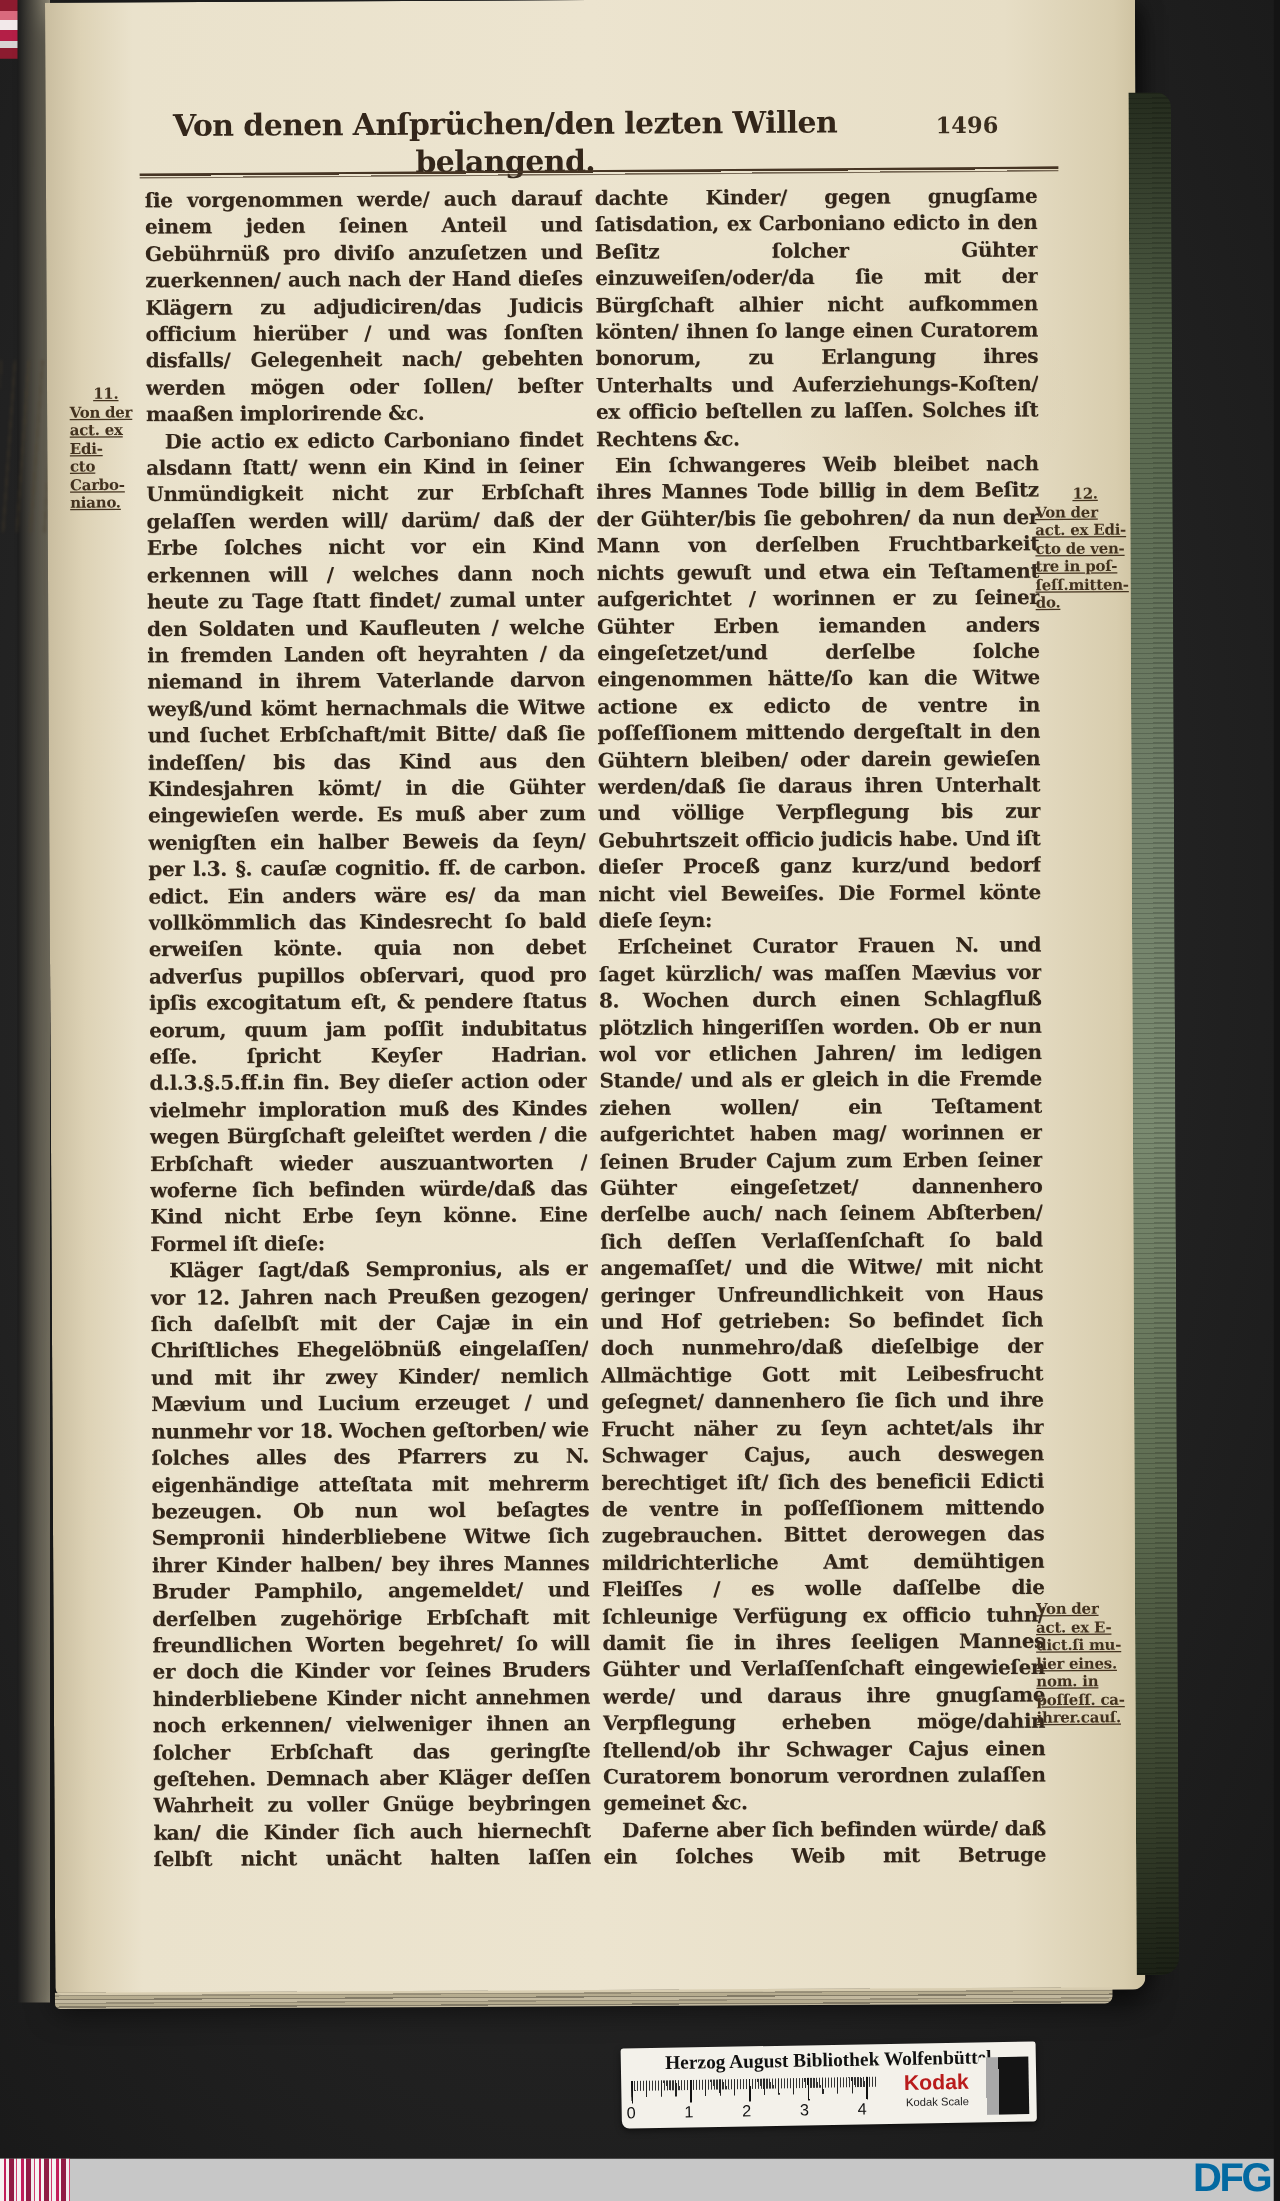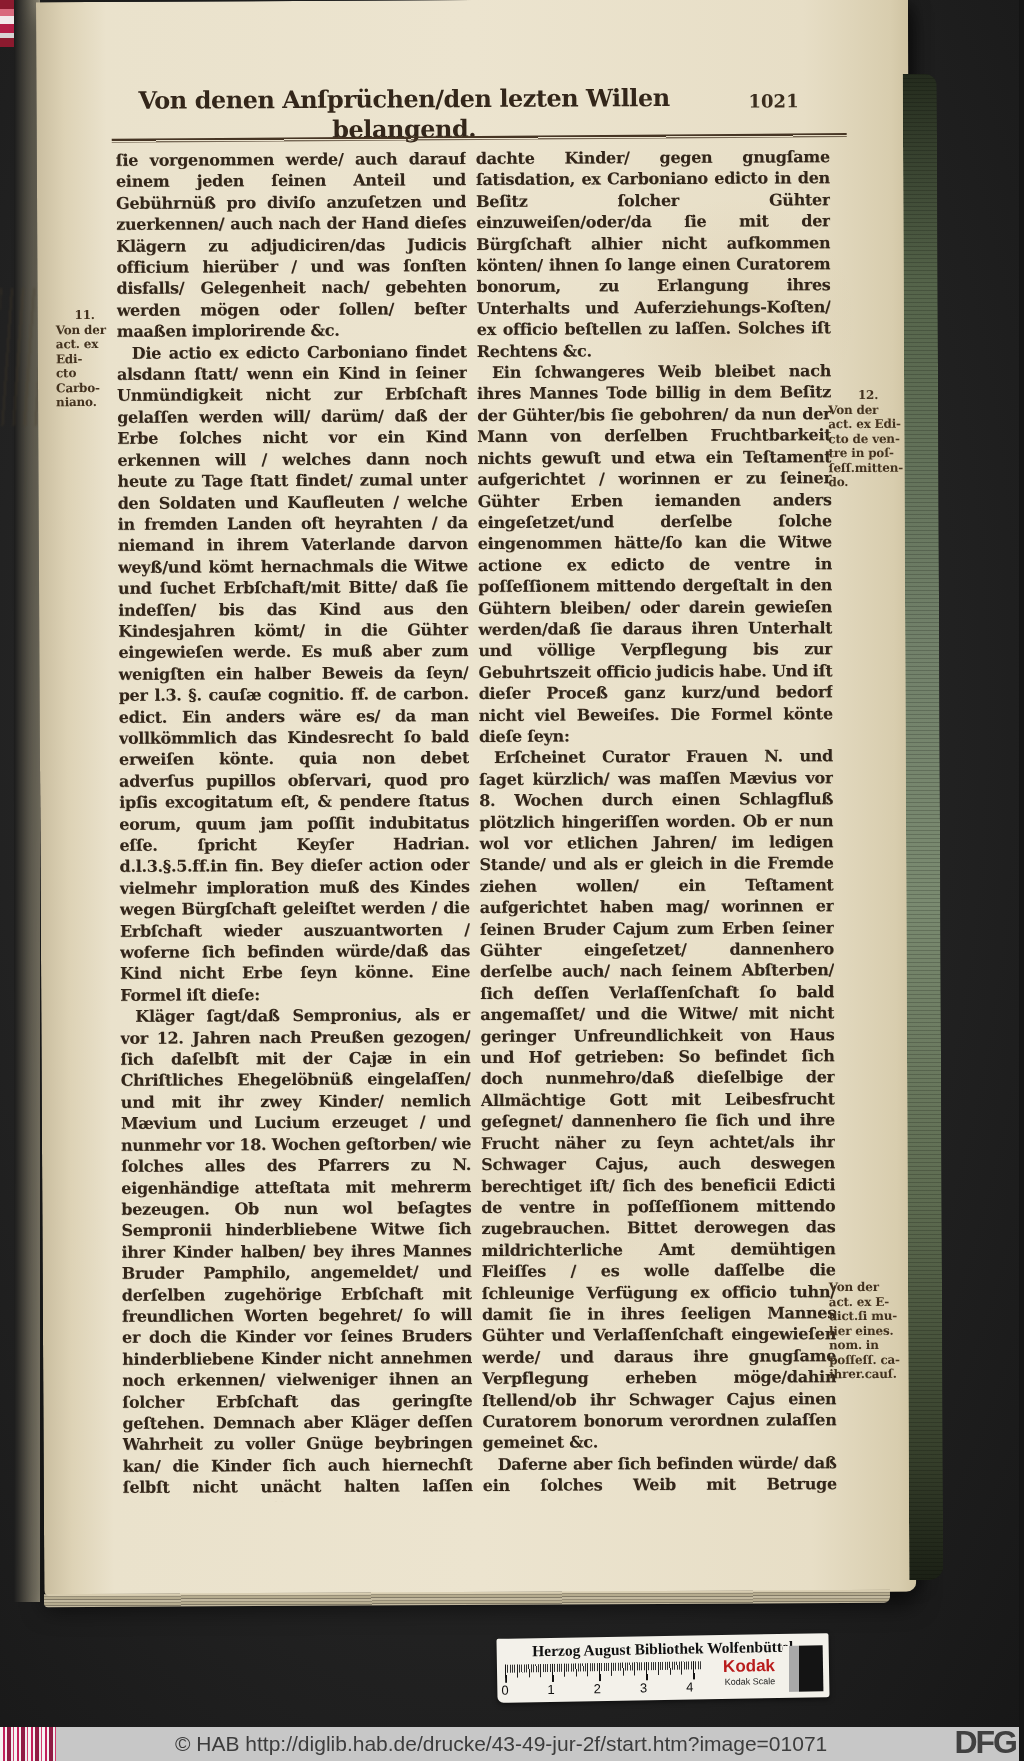--- a/index.html
+++ b/index.html
@@ -45,21 +45,21 @@
 
   .columns{position:absolute;left:79px;top:148px;width:714px;display:flex;gap:10px;}
   .col{height:1352px;overflow:hidden;font:700 16px/21.4px "DejaVu Serif",serif;
     color:#33261a;text-align:justify;letter-spacing:-0.3px;
     text-shadow:0.3px 0.3px 0 rgba(50,35,20,0.3);}
   .col-left{width:350px;}
   .col-right{width:354px;}
   .col p{margin:0;text-indent:15px;}
   .col p.first{text-indent:0;}
 
-  .margin-note{position:absolute;font:700 12px/14.5px "DejaVu Serif",serif;color:#43321f;letter-spacing:-0.2px;}
+  .margin-note{position:absolute;font:700 12px/14.5px "DejaVu Serif",serif;color:#43321f;letter-spacing:-0.2px;text-decoration:underline;}
   .note-left{left:18px;top:306px;width:58px;}
   .note-right-top{left:790px;top:346px;width:80px;margin-top:44px;}
   .note-right-bottom{left:786px;top:1282px;width:84px;}
   .note-number{text-align:center;}
 
   
   .kodak-sticker{position:absolute;left:497px;top:1636px;width:332px;height:64px;
     background:#f3f1ea;transform:rotate(-1deg);border-radius:2px 2px 3px 6px;
     box-shadow:0 2px 5px rgba(0,0,0,.5);}
   .sticker-title{margin-top:4px;text-align:center;font:700 15.5px/18px "Liberation Serif",serif;color:#111;}
@@ -73,34 +73,34 @@
   .ruler-numbers{position:absolute;left:4px;top:44px;width:192px;display:flex;justify-content:space-between;
     font:400 13px "Liberation Sans",sans-serif;color:#111;}
   .kodak-word{position:absolute;right:54px;top:22px;font:700 17px "Liberation Sans",sans-serif;color:#b91c1c;}
   .grayscale-word{position:absolute;right:54px;top:42px;font:400 9px "Liberation Sans",sans-serif;color:#222;}
   .gray-patch{position:absolute;right:6px;top:12px;width:40px;height:46px;
     background:linear-gradient(to right,#f3f1ea 0 6px,#a8a8a8 6px 16px,#141414 16px 100%);}
 
   
   .bottom-bar{position:absolute;left:0;top:1727px;width:1024px;height:34px;background:#c7c7c7;}
   .copyright{position:absolute;left:175px;top:4px;font:400 21px/26px "Liberation Sans",sans-serif;color:#3c3c3c;}
-  .dfg{position:absolute;right:8px;top:-3px;font:800 32px/36px "Liberation Sans",sans-serif;color:#404040;letter-spacing:-2px;text-align:center;}
+  .dfg{position:absolute;right:8px;top:-3px;font:800 32px/36px "Liberation Sans",sans-serif;color:#0369a1;letter-spacing:-2px;text-align:center;}
 </style>
 </head>
 <body>
 
 <div class="stage">
 
   <div class="cal-strip-top"></div>
   <div class="left-pages-edge"></div>
   <div class="bleed-marks"></div>
 
   <div class="page">
     <div class="running-title">Von denen Anſprüchen/den lezten Willen belangend.</div>
-    <div class="page-number">1021</div>
+    <div class="page-number">1496</div>
     <div class="header-rule"></div>
 
     <div class="columns">
       <div class="col col-left">
         <p class="first">ſie vorgenommen werde/ auch darauf einem jeden ſeinen Anteil und Gebührnüß pro diviſo anzuſetzen und zuerkennen/ auch nach der Hand dieſes Klägern zu adjudiciren/das Judicis officium hierüber / und was ſonſten disfalls/ Gelegenheit nach/ gebehten werden mögen oder ſollen/ beſter maaßen implorirende &amp;c.</p>
         <p>Die actio ex edicto Carboniano findet alsdann ſtatt/ wenn ein Kind in ſeiner Unmündigkeit nicht zur Erbſchaft gelaſſen werden will/ darüm/ daß der Erbe ſolches nicht vor ein Kind erkennen will / welches dann noch heute zu Tage ſtatt findet/ zumal unter den Soldaten und Kaufleuten / welche in fremden Landen oft heyrahten / da niemand in ihrem Vaterlande darvon weyß/und kömt hernachmals die Witwe und ſuchet Erbſchaft/mit Bitte/ daß ſie indeſſen/ bis das Kind aus den Kindesjahren kömt/ in die Gühter eingewieſen werde. Es muß aber zum wenigſten ein halber Beweis da ſeyn/ per l.3. §. cauſæ cognitio. ff. de carbon. edict. Ein anders wäre es/ da man vollkömmlich das Kindesrecht ſo bald erweiſen könte. quia non debet adverſus pupillos obſervari, quod pro ipſis excogitatum eſt, &amp; pendere ſtatus eorum, quum jam poſſit indubitatus eſſe. ſpricht Keyſer Hadrian. d.l.3.§.5.ff.in fin. Bey dieſer action oder vielmehr imploration muß des Kindes wegen Bürgſchaft geleiſtet werden / die Erbſchaft wieder auszuantworten / woferne ſich befinden würde/daß das Kind nicht Erbe ſeyn könne. Eine Formel iſt dieſe:</p>
         <p>Kläger ſagt/daß Sempronius, als er vor 12. Jahren nach Preußen gezogen/ ſich daſelbſt mit der Cajæ in ein Chriſtliches Ehegelöbnüß eingelaſſen/ und mit ihr zwey Kinder/ nemlich Mævium und Lucium erzeuget / und nunmehr vor 18. Wochen geſtorben/ wie ſolches alles des Pfarrers zu N. eigenhändige atteſtata mit mehrerm bezeugen. Ob nun wol beſagtes Sempronii hinderbliebene Witwe ſich ihrer Kinder halben/ bey ihres Mannes Bruder Pamphilo, angemeldet/ und derſelben zugehörige Erbſchaft mit freundlichen Worten begehret/ ſo will er doch die Kinder vor ſeines Bruders hinderbliebene Kinder nicht annehmen noch erkennen/ vielweniger ihnen an ſolcher Erbſchaft das geringſte geſtehen. Demnach aber Kläger deſſen Wahrheit zu voller Gnüge beybringen kan/ die Kinder ſich auch hiernechſt ſelbſt nicht unächt halten laſſen werden/ unterdeſſen aber ihres Vaters Verlaſſenſchaft nicht entrahten noch ſolche in eines andern Händen laſſen können; Als bittet Kläger/ tutorio nomine, ge-</p>
       </div>
       <div class="col col-right">
         <p class="first">dachte Kinder/ gegen gnugſame ſatisdation, ex Carboniano edicto in den Beſitz ſolcher Gühter einzuweiſen/oder/da ſie mit der Bürgſchaft alhier nicht aufkommen könten/ ihnen ſo lange einen Curatorem bonorum, zu Erlangung ihres Unterhalts und Auferziehungs-Koſten/ ex officio beſtellen zu laſſen. Solches iſt Rechtens &amp;c.</p>
@@ -153,17 +153,16 @@
       <span>3</span>
       <span>4</span>
     </div>
     <div class="kodak-word">Kodak</div>
     <div class="grayscale-word">Kodak Scale</div>
     <div class="gray-patch"></div>
   </div>
 
   <div class="bottom-bar">
     <div class="cal-strip-bottom"></div>
-    <div class="copyright">© HAB http://diglib.hab.de/drucke/43-49-jur-2f/start.htm?image=01071</div>
     <div class="dfg">DFG</div>
   </div>
 
 </div>
 
 </body></html>

